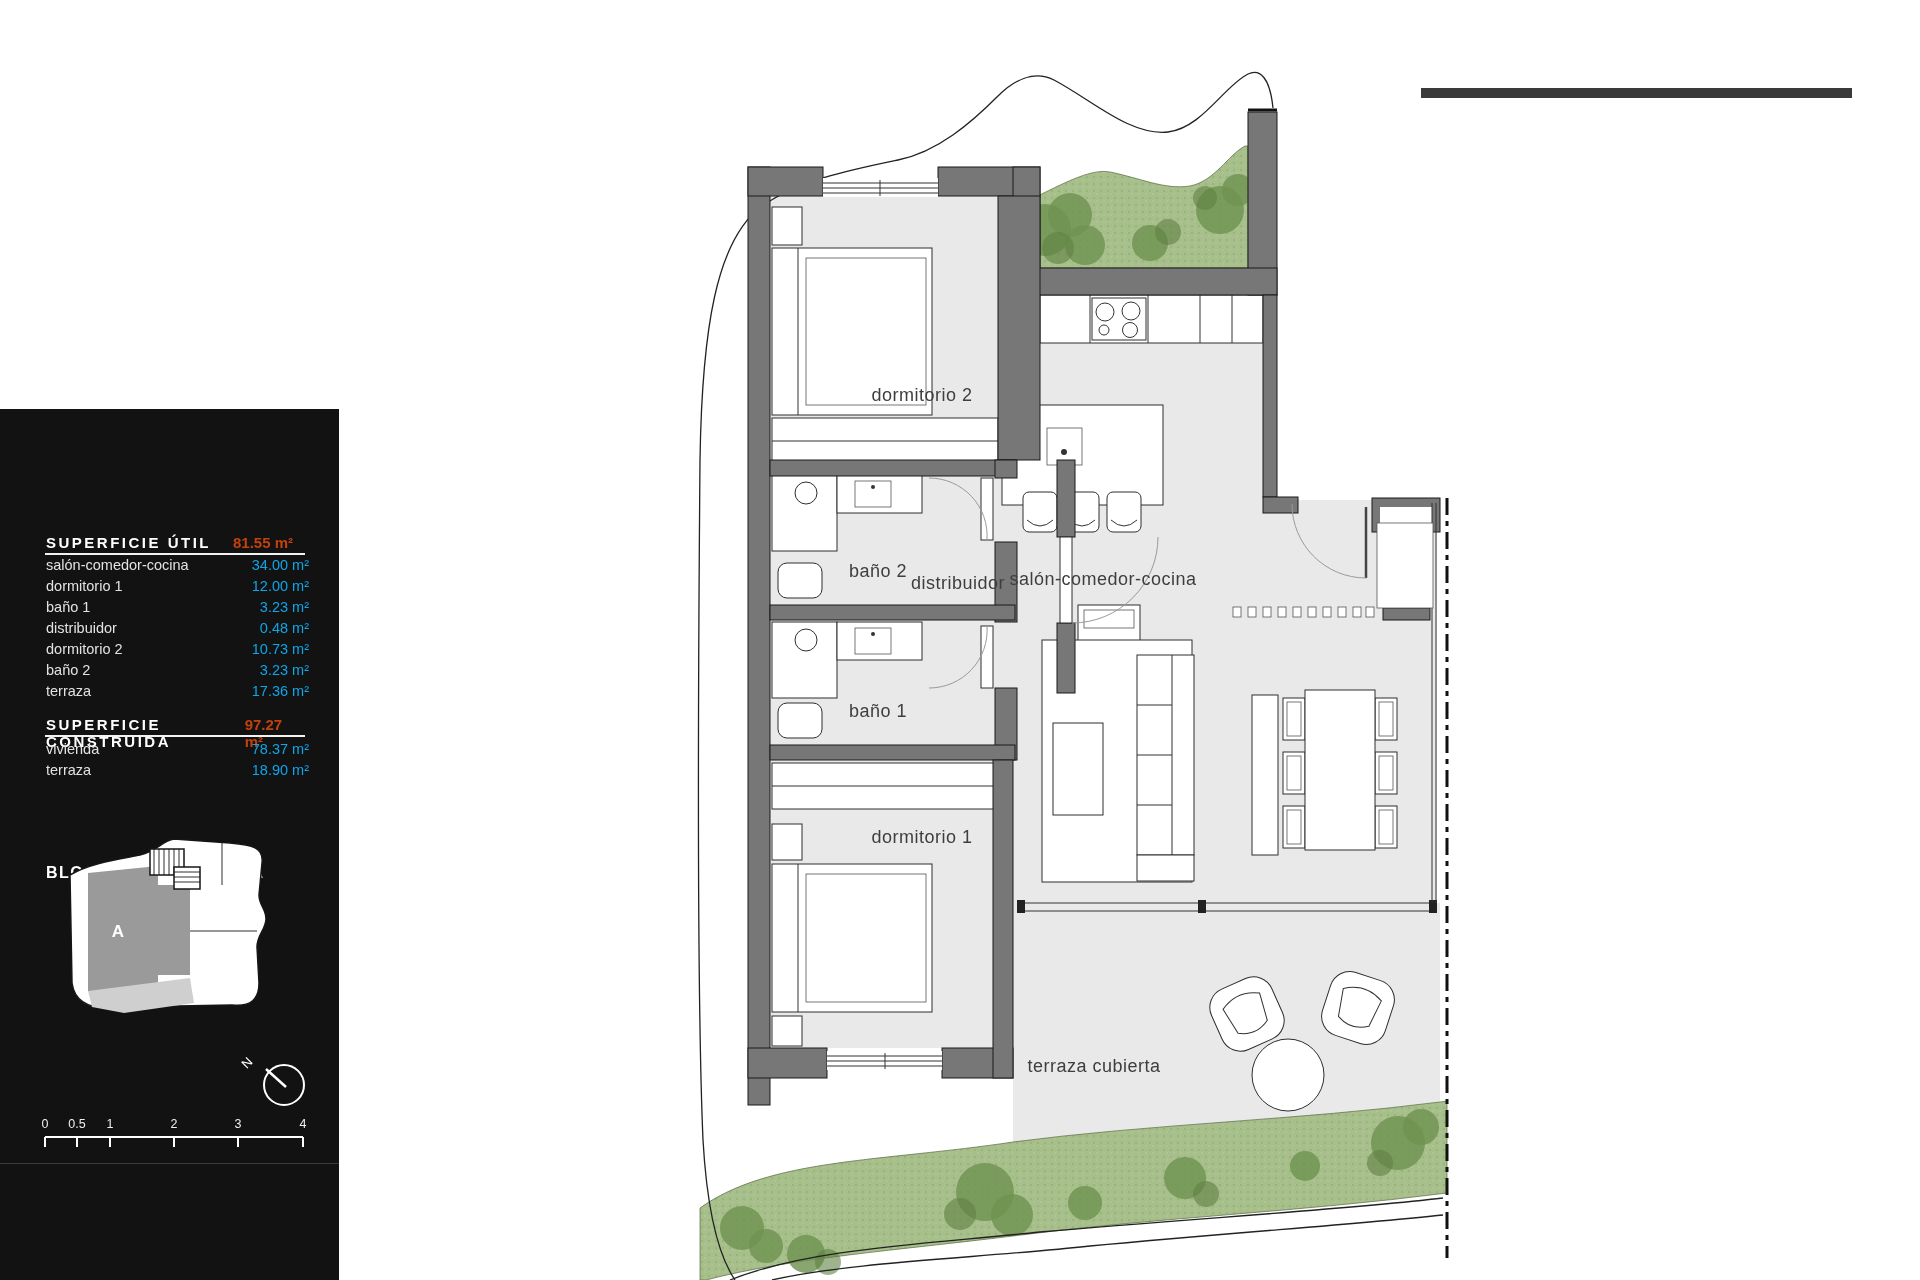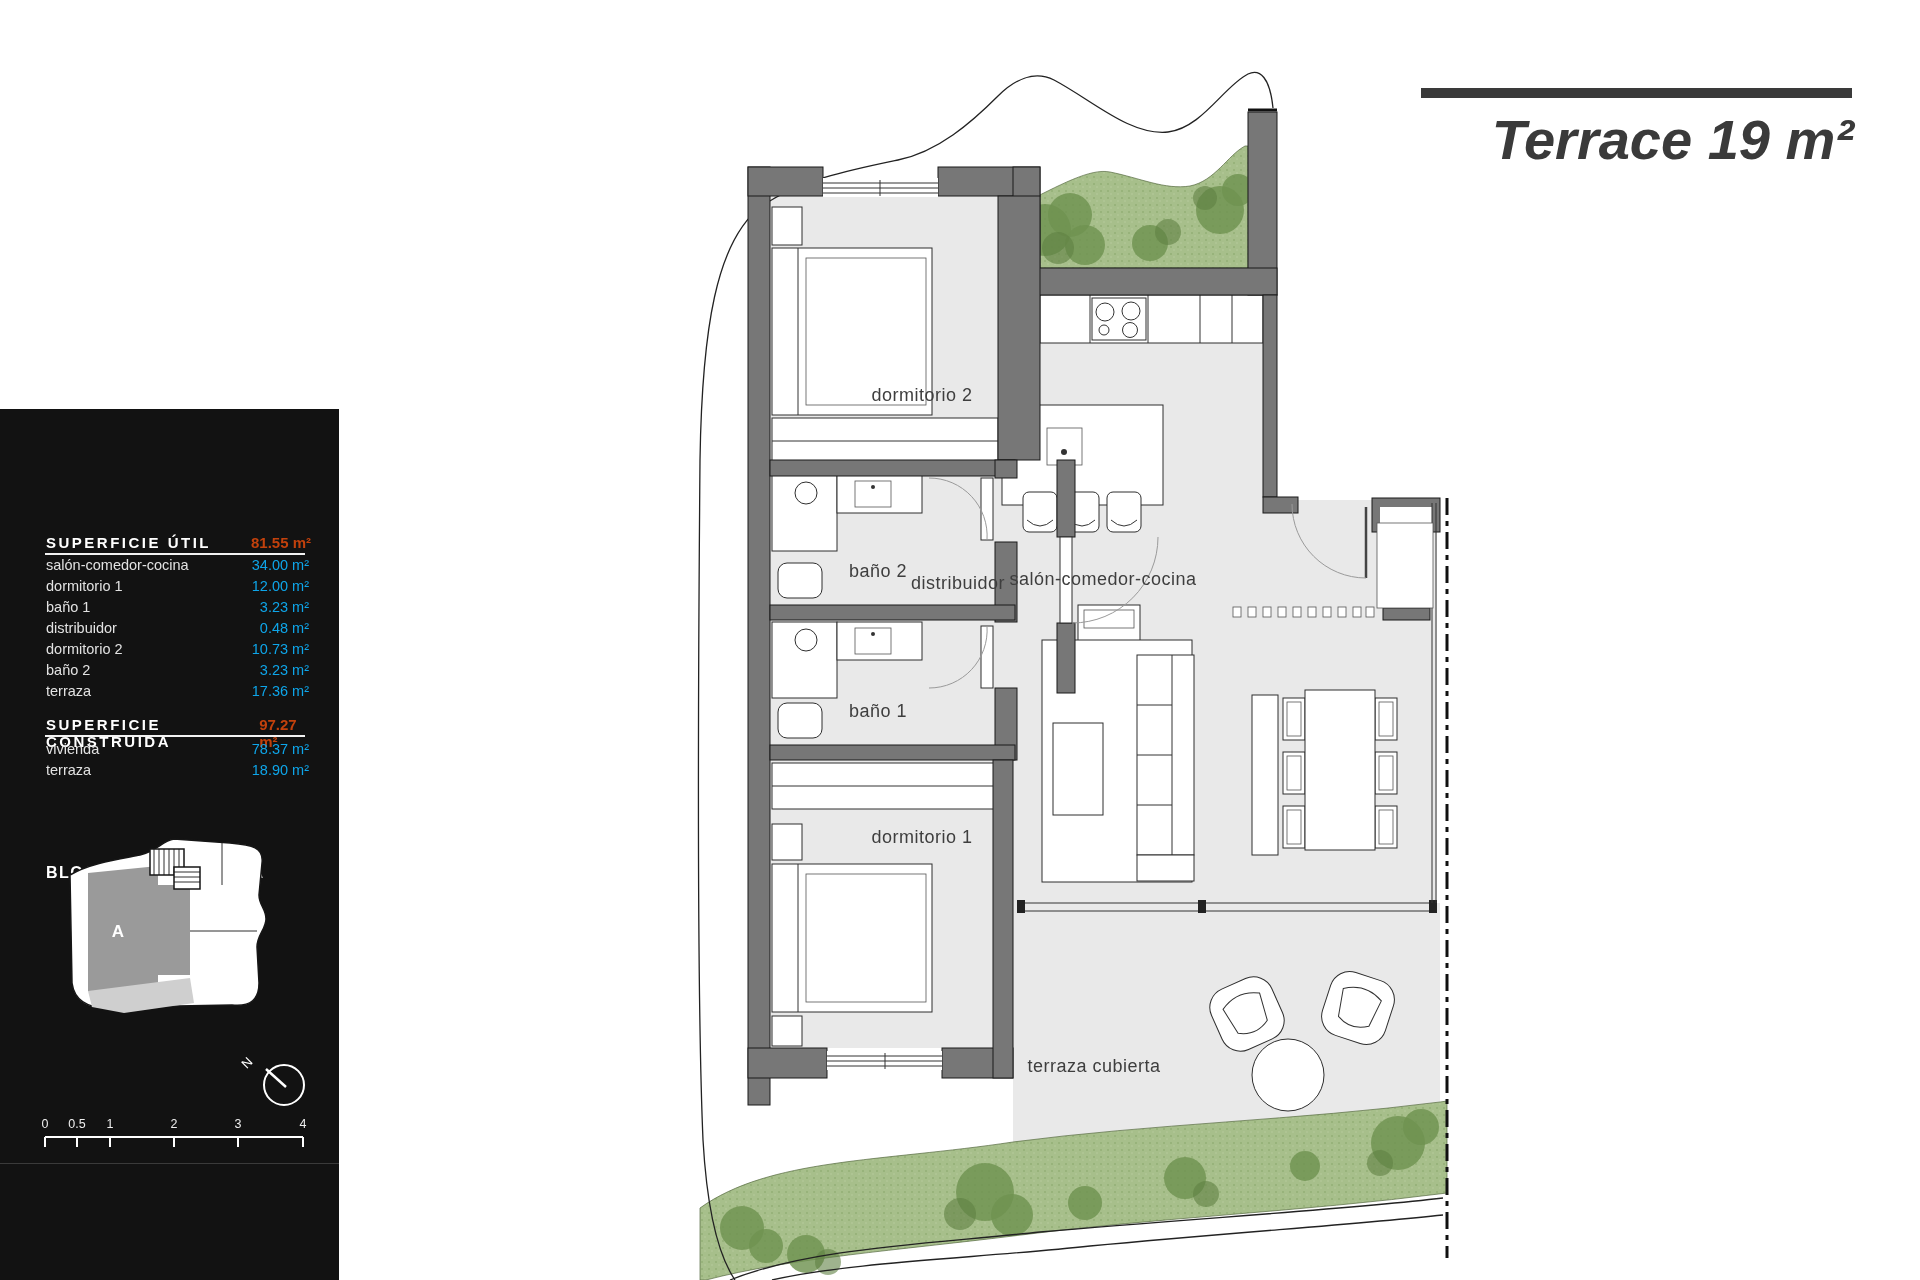--- a/index.html
+++ b/index.html
@@ -8,21 +8,21 @@
     font-family:"Liberation Sans", sans-serif;overflow:hidden;
   }
   
   .panel{
     position:absolute;left:0;top:409px;width:339px;height:871px;
     background:var(--panel_bg);color:#ececec;
   }
   .blockline{position:absolute;left:46px;top:455px;white-space:nowrap;}
   .blockline .b1{font-weight:bold;font-size:16px;letter-spacing:1.5px;color:#fff;}
   .blockline .b2{font-size:14px;letter-spacing:1.5px;color:#d8d8d8;margin-left:12px;}
-  .sec-head{position:absolute;left:46px;right:28px;display:flex;justify-content:space-between;align-items:flex-end;}
+  .sec-head{position:absolute;left:46px;right:46px;display:flex;justify-content:space-between;align-items:flex-end;}
   .sec-head .h{font-weight:bold;font-size:15px;letter-spacing:2.5px;color:#fff;}
   .sec-head .t{font-weight:bold;font-size:15px;color:#c2410c;}
   .rule{position:absolute;left:45px;width:260px;height:2px;background:#f2f2f2;}
   .rows{position:absolute;left:46px;right:30px;}
   .p-row{display:flex;justify-content:space-between;height:21px;align-items:baseline;}
   .p-label{font-size:14.5px;color:#e2e2e2;}
   .p-val{font-size:14.5px;color:#0ea5e9;}
   .divider{position:absolute;left:0;top:1163px;width:339px;height:1px;background:#3a3a3a;}
   
   .titlebar{position:absolute;left:1421px;top:88px;width:431px;height:10px;background:var(--accent);}
@@ -290,21 +290,20 @@
     <text class="rlabel" x="958" y="589">distribuidor</text>
     <text class="rlabel" x="1103" y="585">salón-comedor-cocina</text>
     <text class="rlabel" x="878" y="717">baño 1</text>
     <text class="rlabel" x="922" y="843">dormitorio 1</text>
     <text class="rlabel" x="1094" y="1072">terraza cubierta</text>
   </g>
 </svg>
 
 <div class="titlebar"></div>
 <div class="titleblock">
-  <div><span>Terrace</span>&nbsp;<span>19 m²</span></div>
 </div>
 
 <div class="panel">
   <div class="blockline">
     <span class="b1">BLOQUE 1</span>
     <span class="b2">PLANTA BAJA</span>
   </div>
 
   <div class="sec-head" style="top:125px;">
     <span class="h">SUPERFICIE ÚTIL</span>

